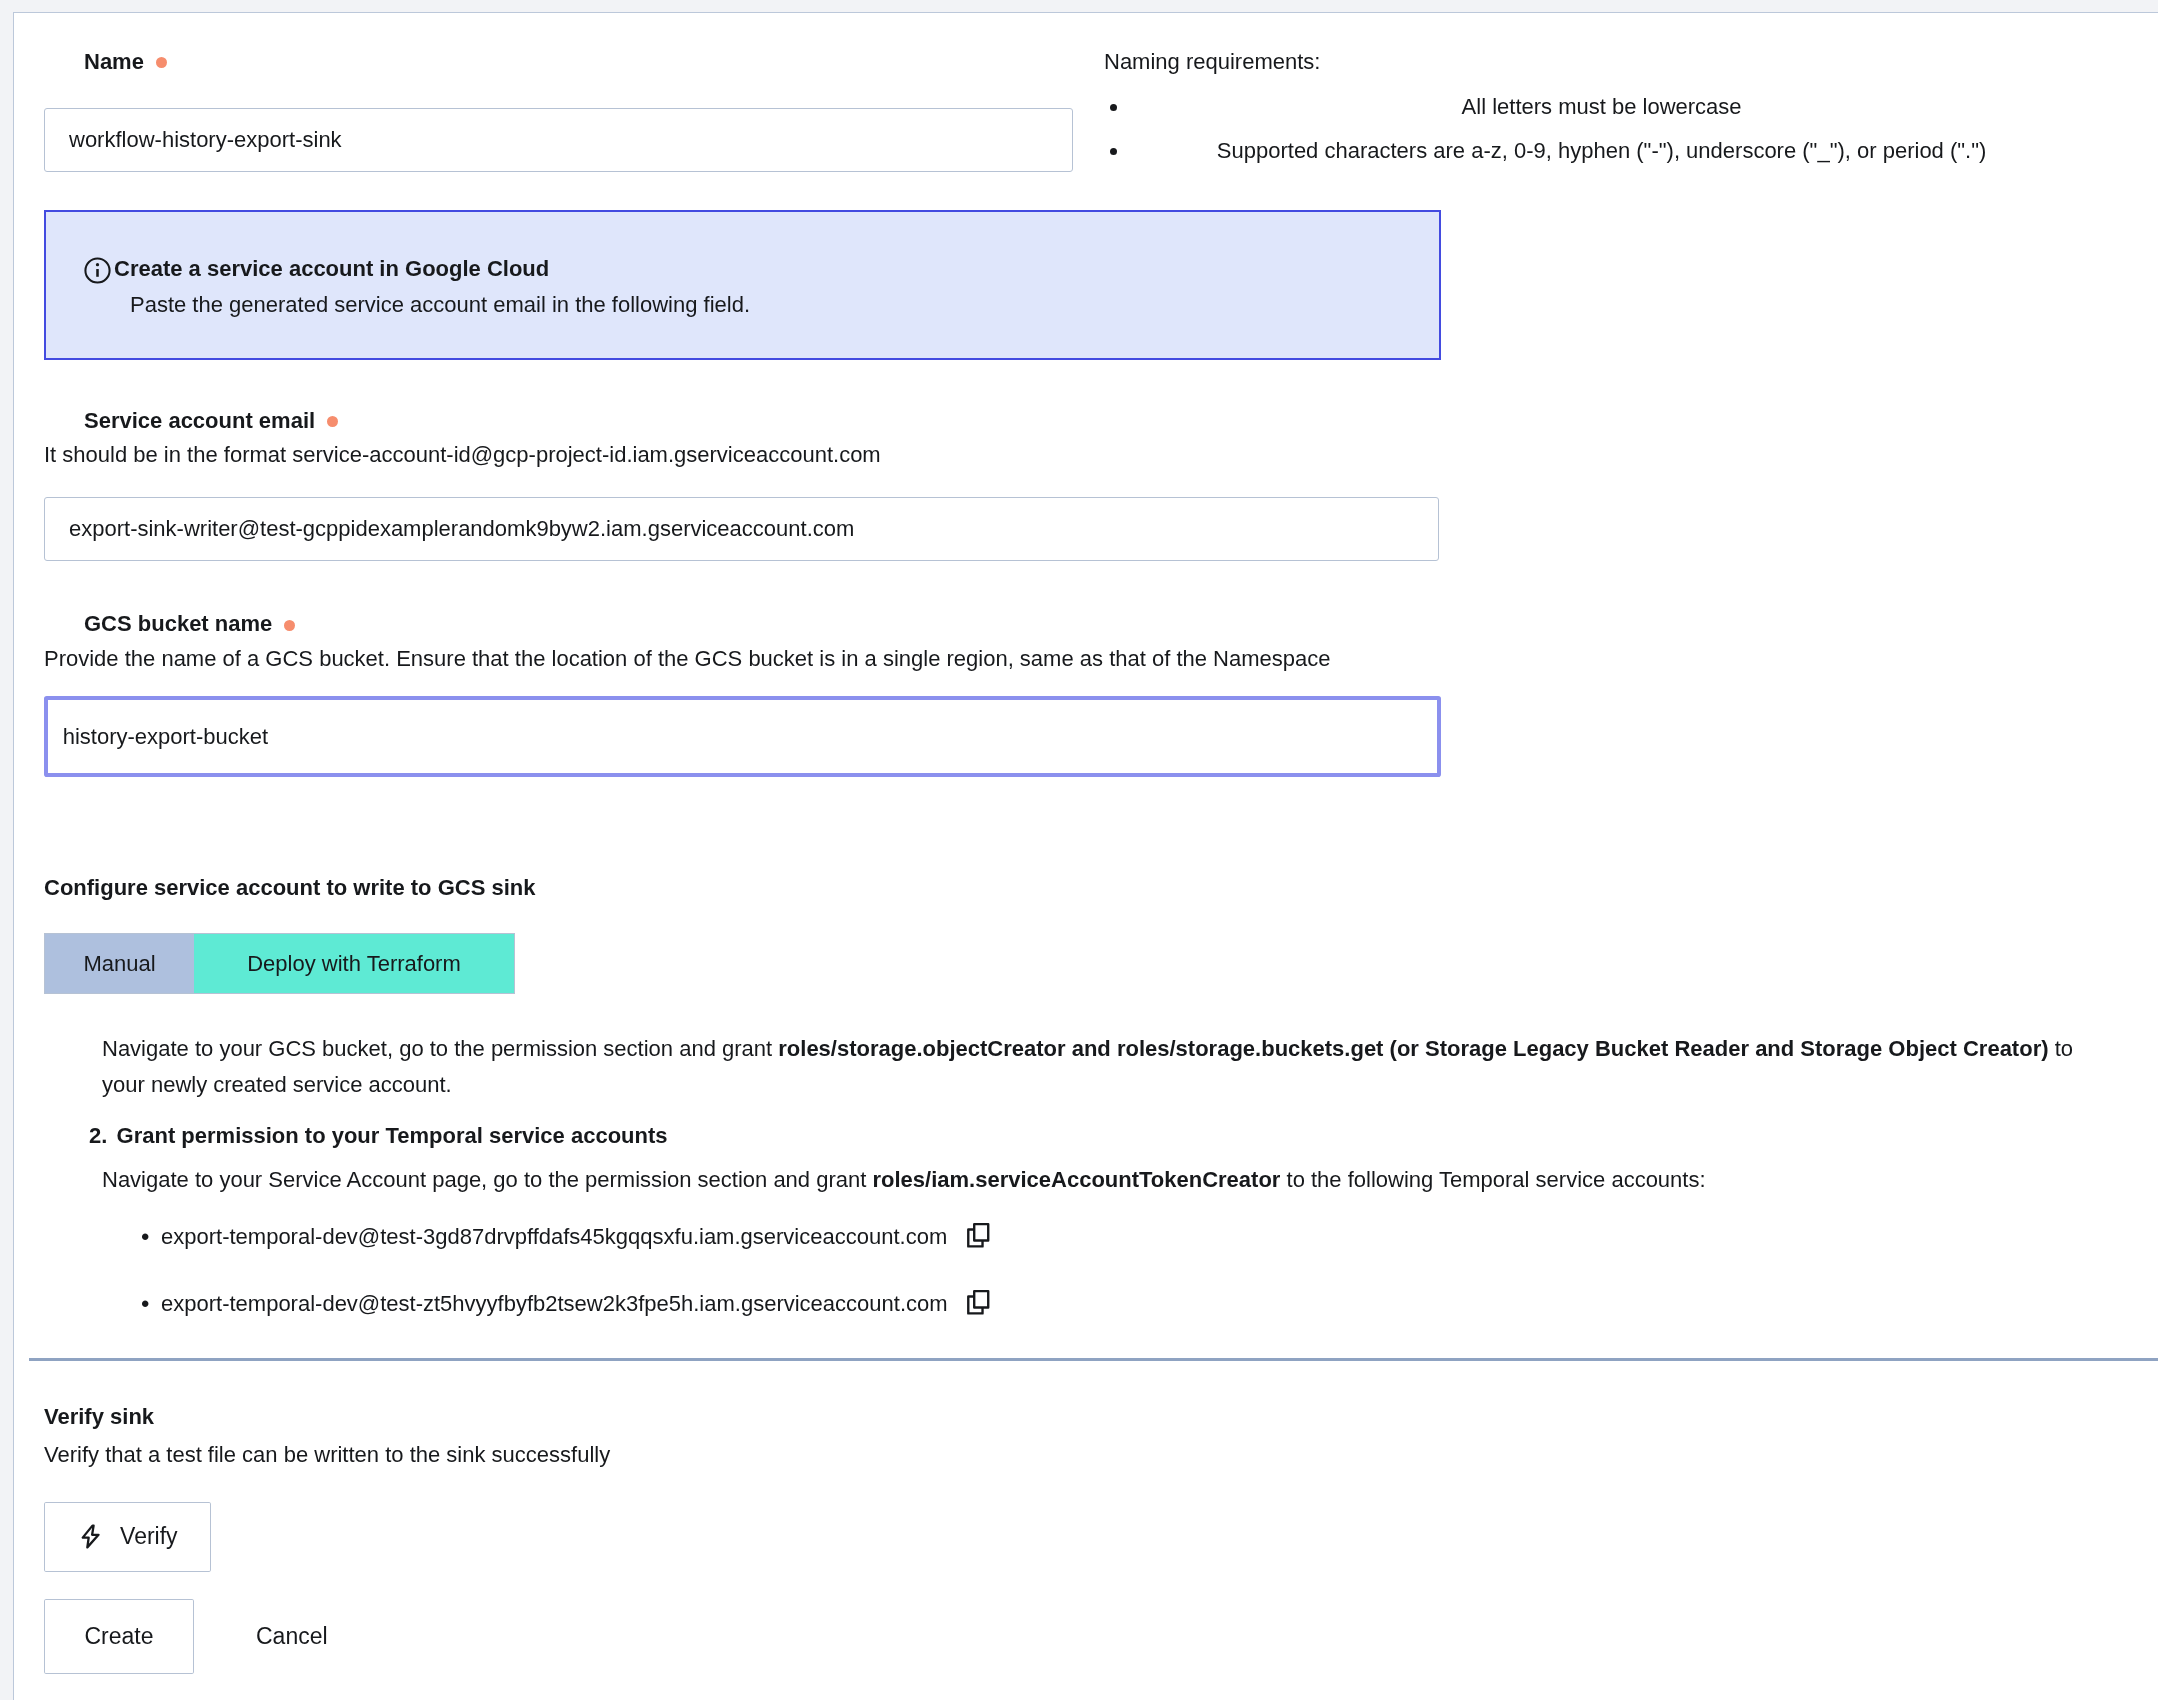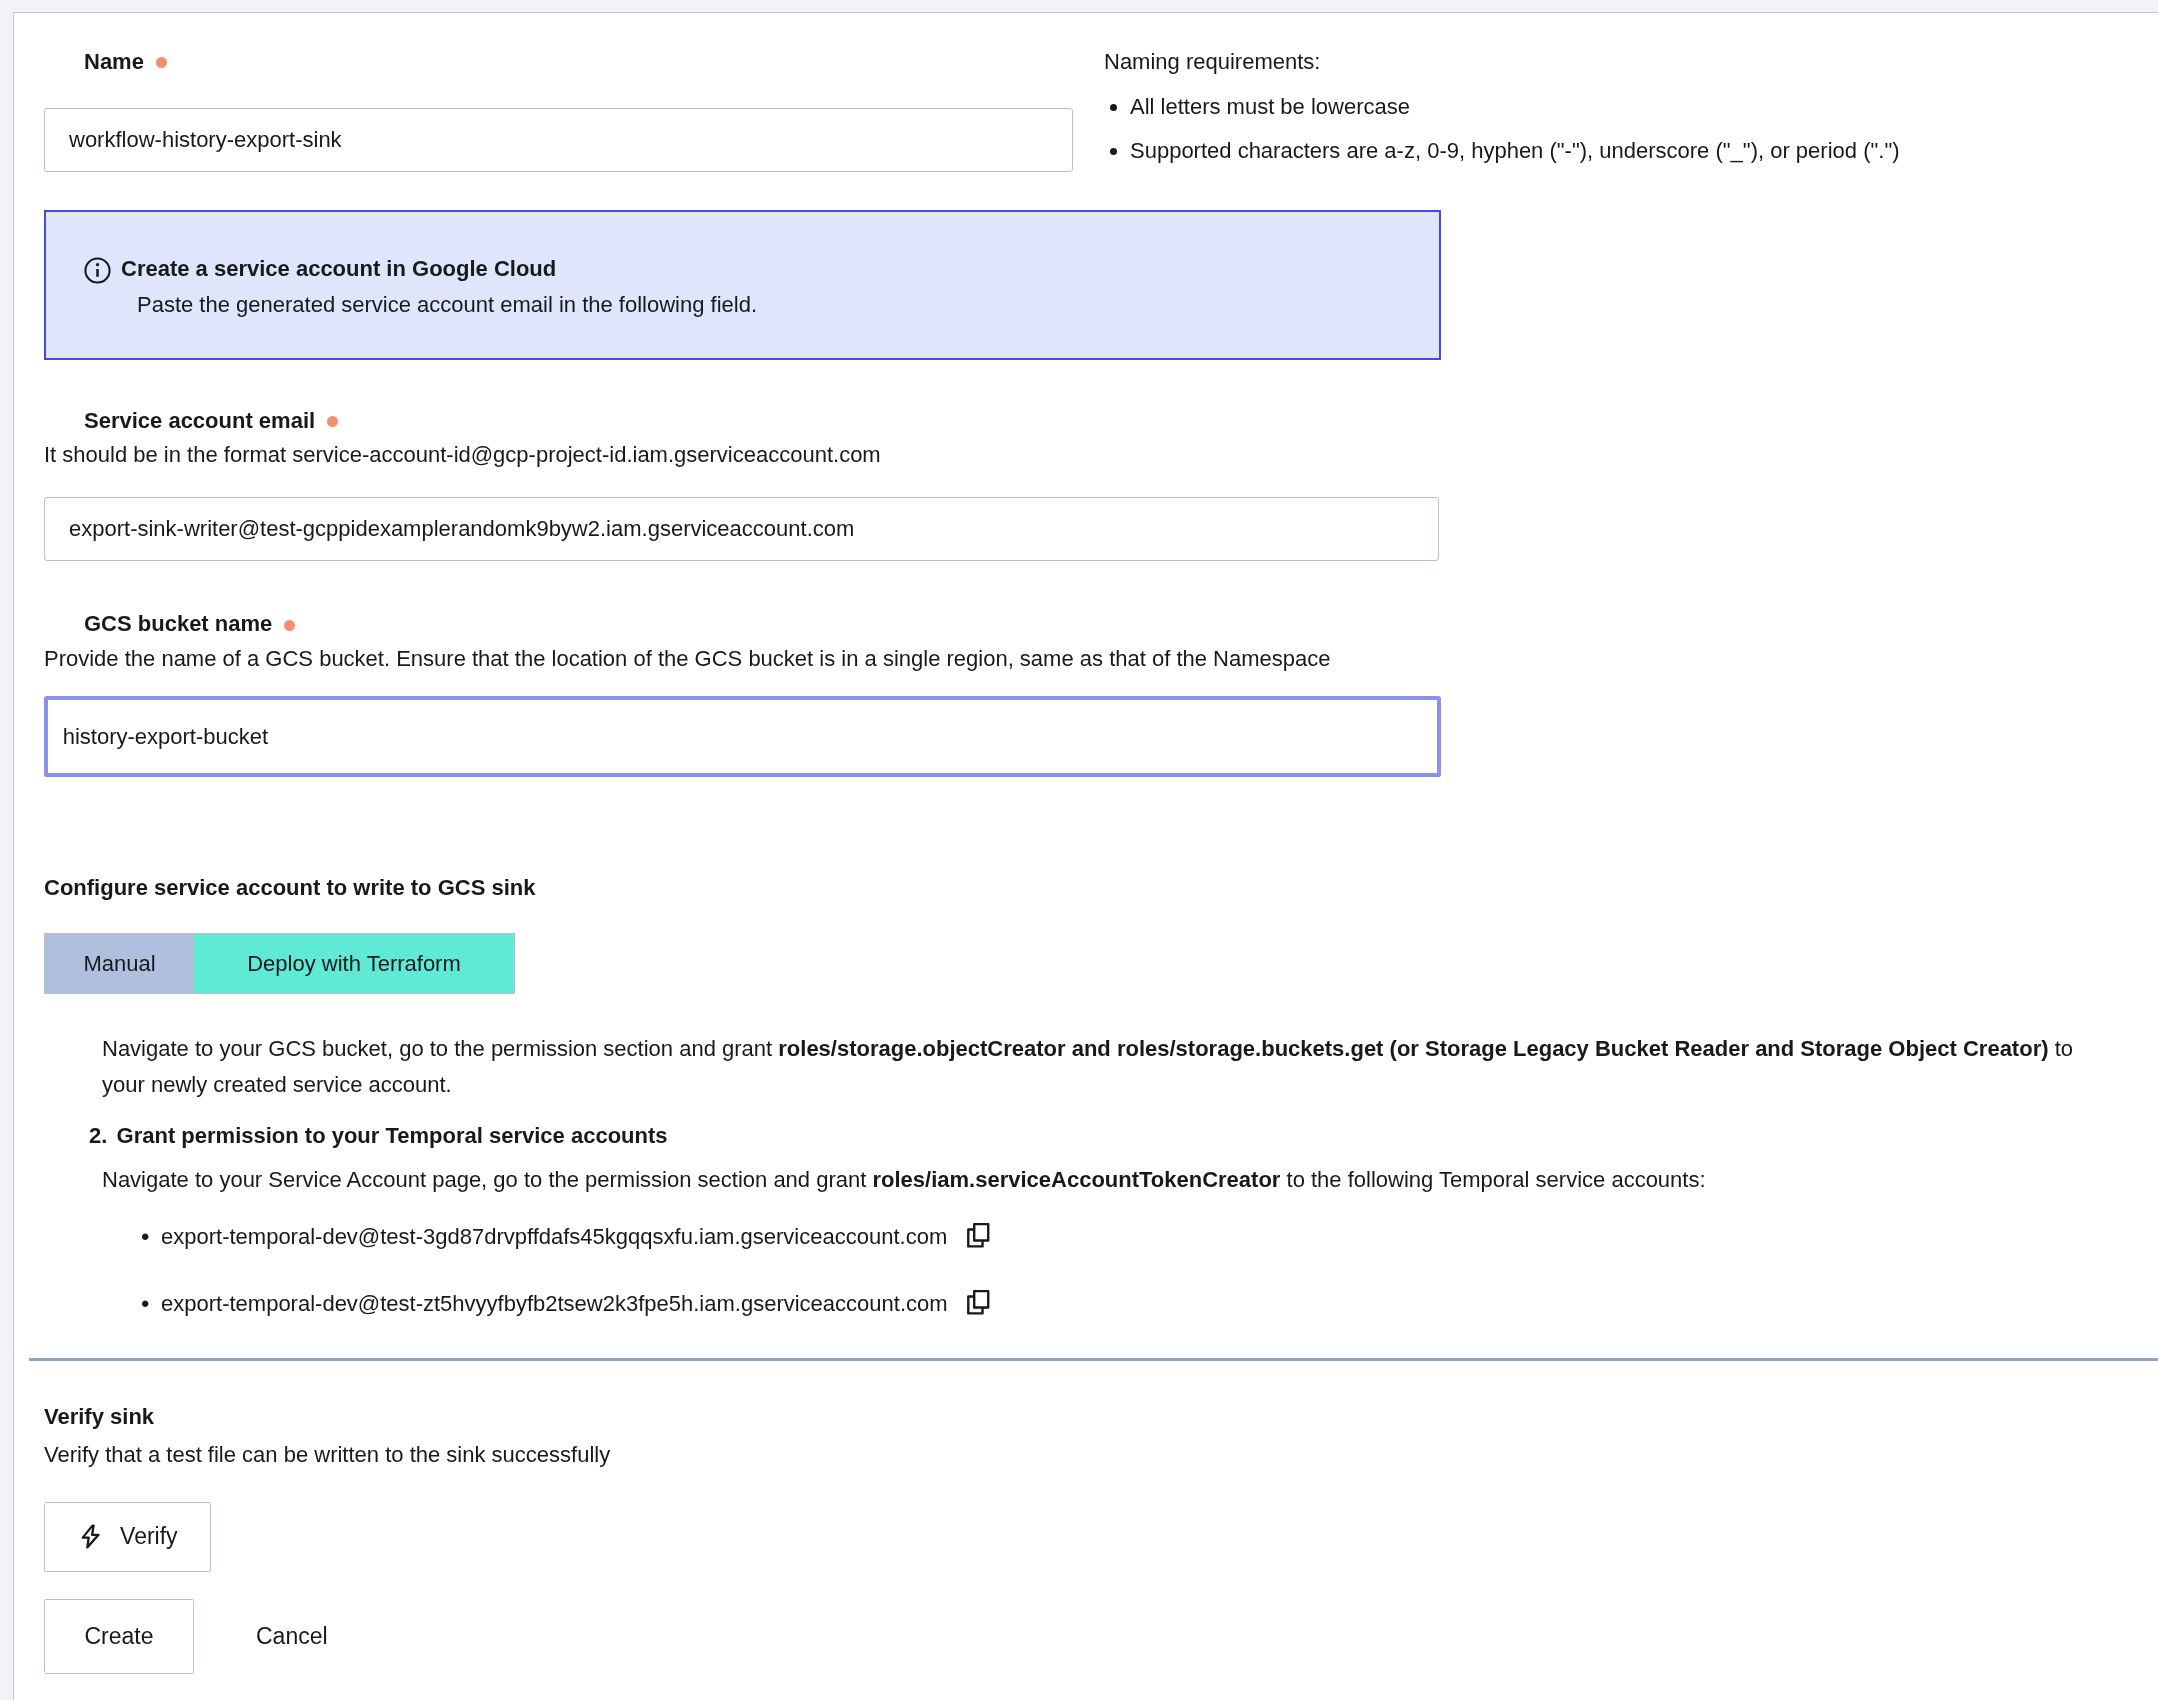--- a/index.html
+++ b/index.html
@@ -56,35 +56,35 @@
   }
   .name-input { margin-top: 33px; width: 1029px; }
   .sa-input   { margin-top: 29px; width: 1395px; }
   .bucket-input {
     margin-top: 24px; width: 1397px; height: 81px;
     border: 4.6px solid #8b90ee; border-radius: 2.8px;
     padding: 0 14.7px;
   }
 
   .req-title { height: 26px; line-height: 26px; }
-  .req-list { margin: 16.5px 0 0 0; padding-left: 26px; }
+  .req-list { margin: 16.5px 0 0 0; padding-left: 26px; text-align: center; }
   .req-list li { margin-bottom: 15.6px; line-height: 29px; }
 
   
   .info-box {
     margin-top: 29px;
     width: 1397px;
     height: 150px;
     box-sizing: border-box;
     background: #dfe6fb;
     border: 2.8px solid #434be0;
     display: flex;
     align-items: flex-start;
     padding: 43px 27.5px 0 37px;
-    gap: 9px;
+    gap: 2px;
   }
   .info-icon { flex: none; display: inline-flex; margin-top: 0.9px; }
   .info-title { font-weight: 700; line-height: 28.5px; }
   .info-desc { margin-top: 8.3px; line-height: 28.5px; margin-left: 16px; }
 
   .section-gap-sa { margin-top: 48px; }
   .section-gap-bucket { margin-top: 50px; }
 
   
   .configure-title { margin-top: 98px; font-weight: 700; line-height: 26px; }

